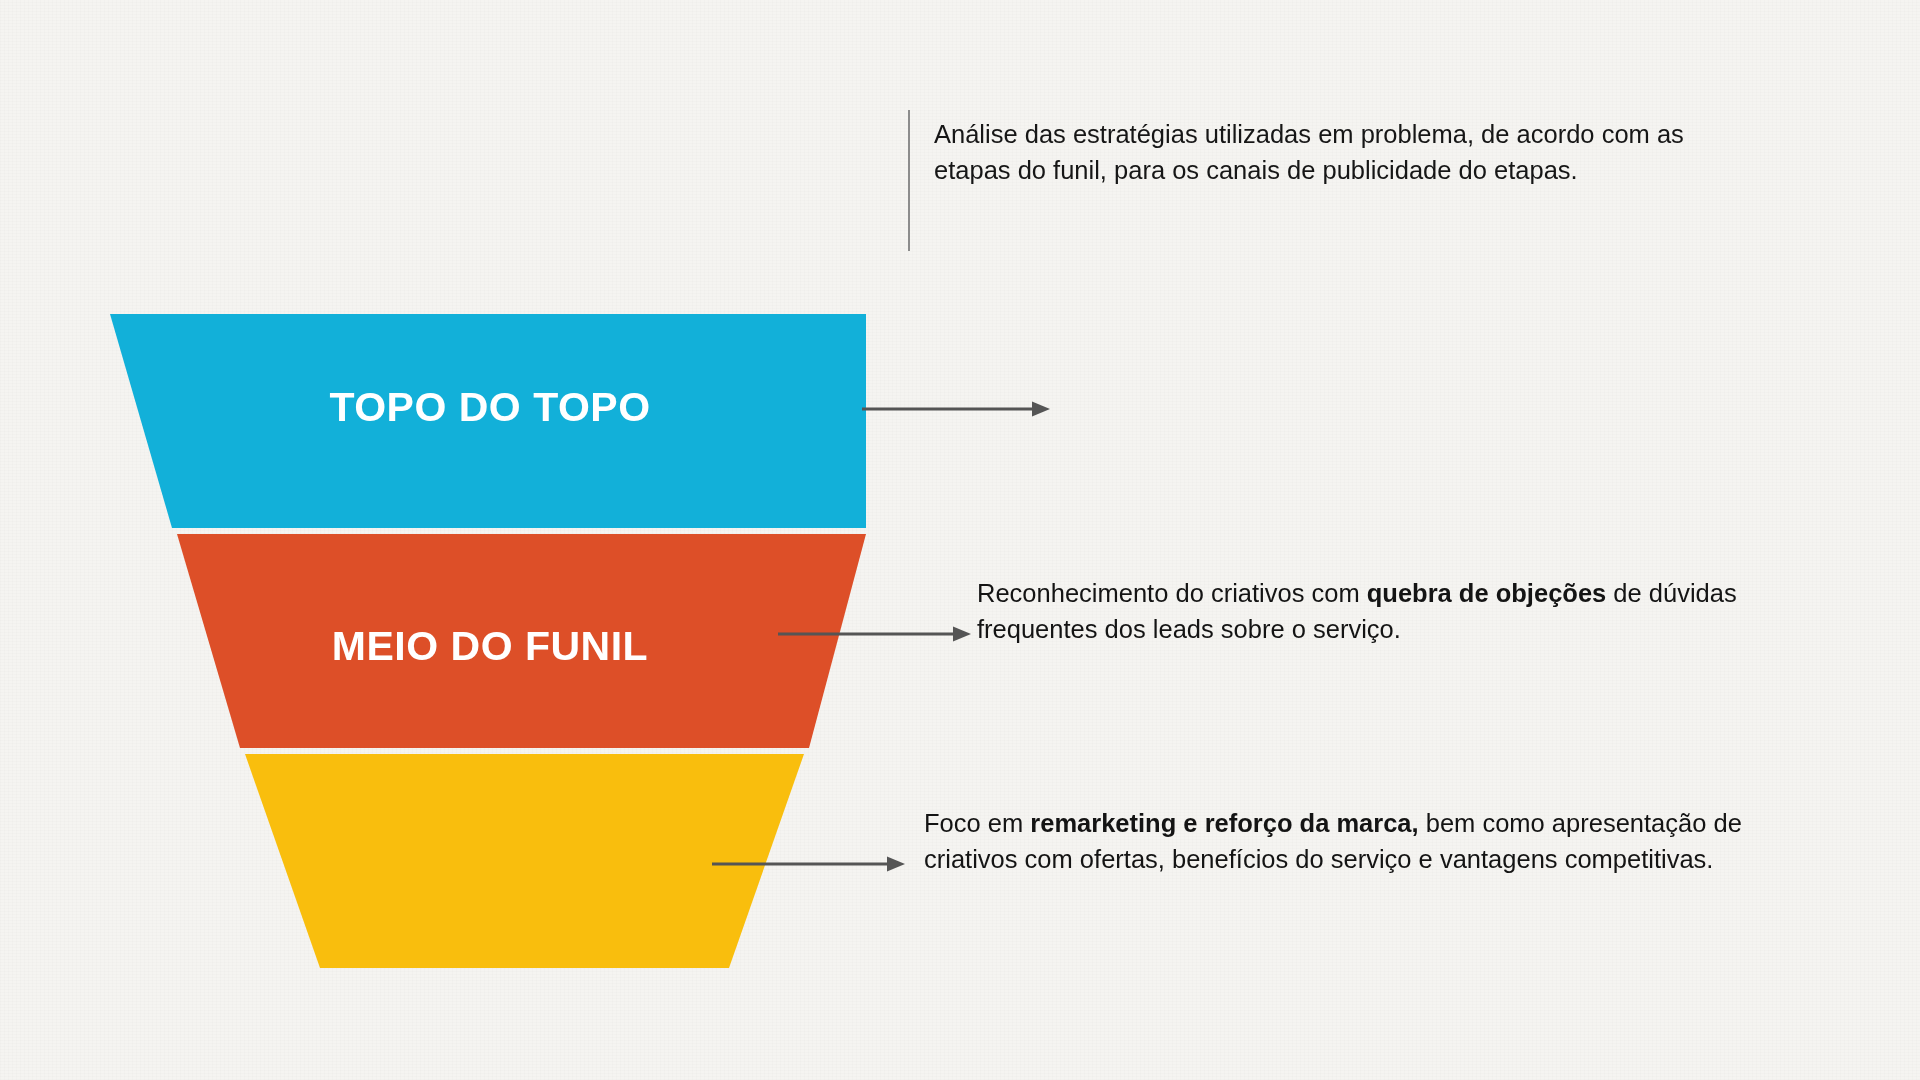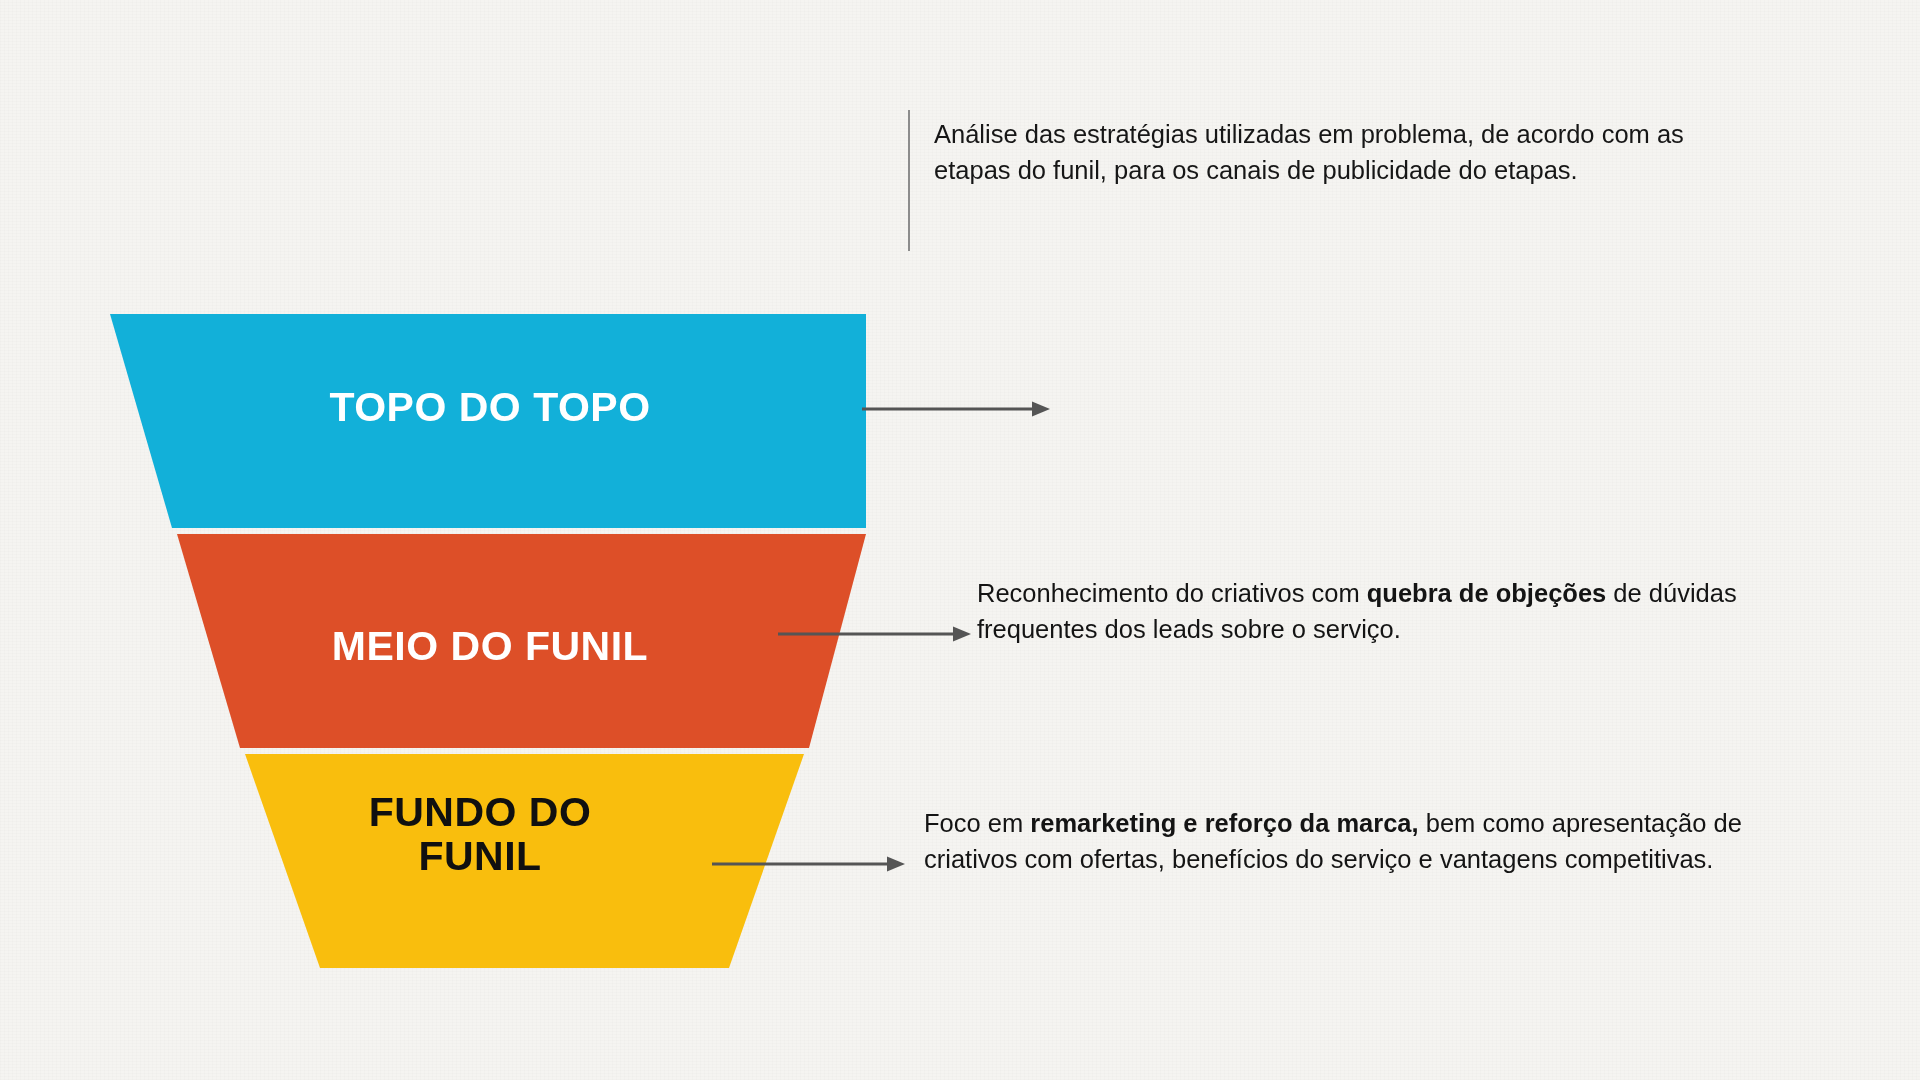--- a/index.html
+++ b/index.html
@@ -147,22 +147,20 @@
   </div>
 
   <svg id="funnel" viewBox="0 0 1920 1080">
     <polygon id="funnel-shape-top" points="110,314 866,314 866,528 172,528" fill="#12B0D9"></polygon>
     <polygon id="funnel-shape-middle" points="177,534 866,534 809,748 240,748" fill="#DD4F28"></polygon>
     <polygon id="funnel-shape-bottom" points="245,754 804,754 729,968 320,968" fill="#F9BE0D"></polygon>
   </svg>
 
   <div class="funnel-label" id="funnel-label-top" style="color: rgb(255, 255, 255);">TOPO DO TOPO</div>
   <div class="funnel-label" id="funnel-label-middle" style="color: rgb(255, 255, 255);">MEIO DO FUNIL</div>
-  <div class="funnel-label" id="funnel-label-bottom" style="color: rgb(16, 16, 16);">FUNDO DO
-FUNIL</div>
 
   <svg class="arrow-svg" id="arrow-0" width="190" height="22">
     <line x1="0" y1="11" x2="170" y2="11" stroke="#555555" stroke-width="3"></line>
     <polygon points="170,3.5 188,11 170,18.5" fill="#555555"></polygon>
   </svg>
   <svg class="arrow-svg" id="arrow-1" width="195" height="22">
     <line x1="0" y1="11" x2="175" y2="11" stroke="#555555" stroke-width="3"></line>
     <polygon points="175,3.5 193,11 175,18.5" fill="#555555"></polygon>
   </svg>
   <svg class="arrow-svg" id="arrow-2" width="195" height="22">

